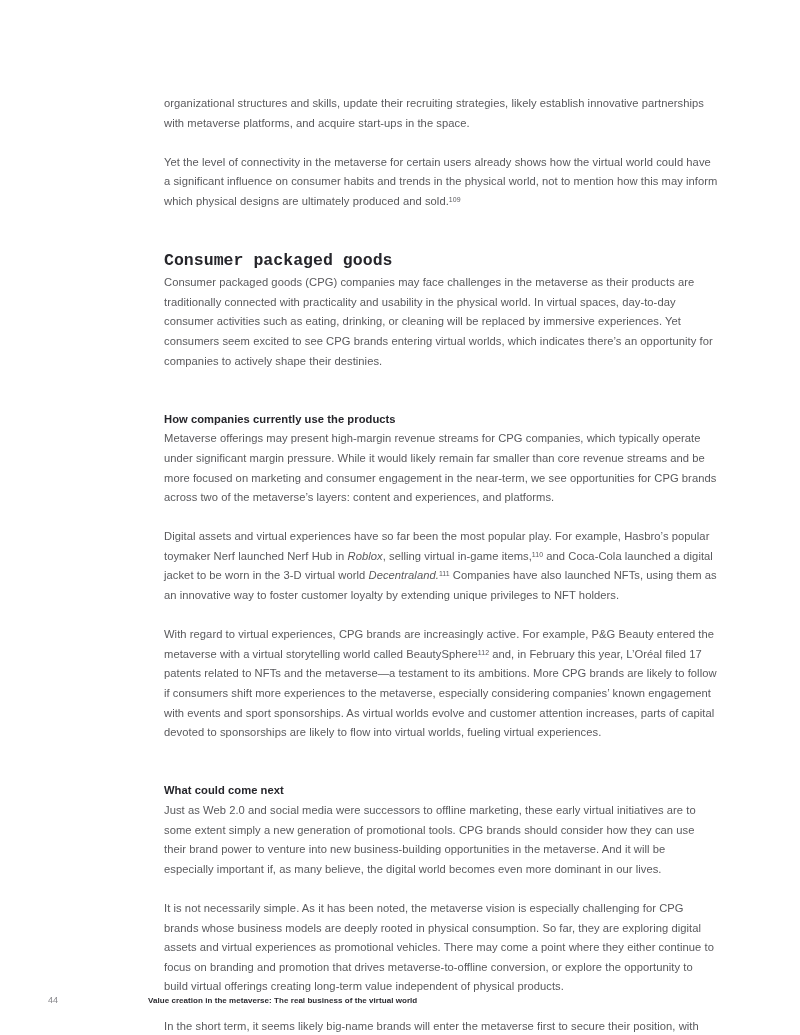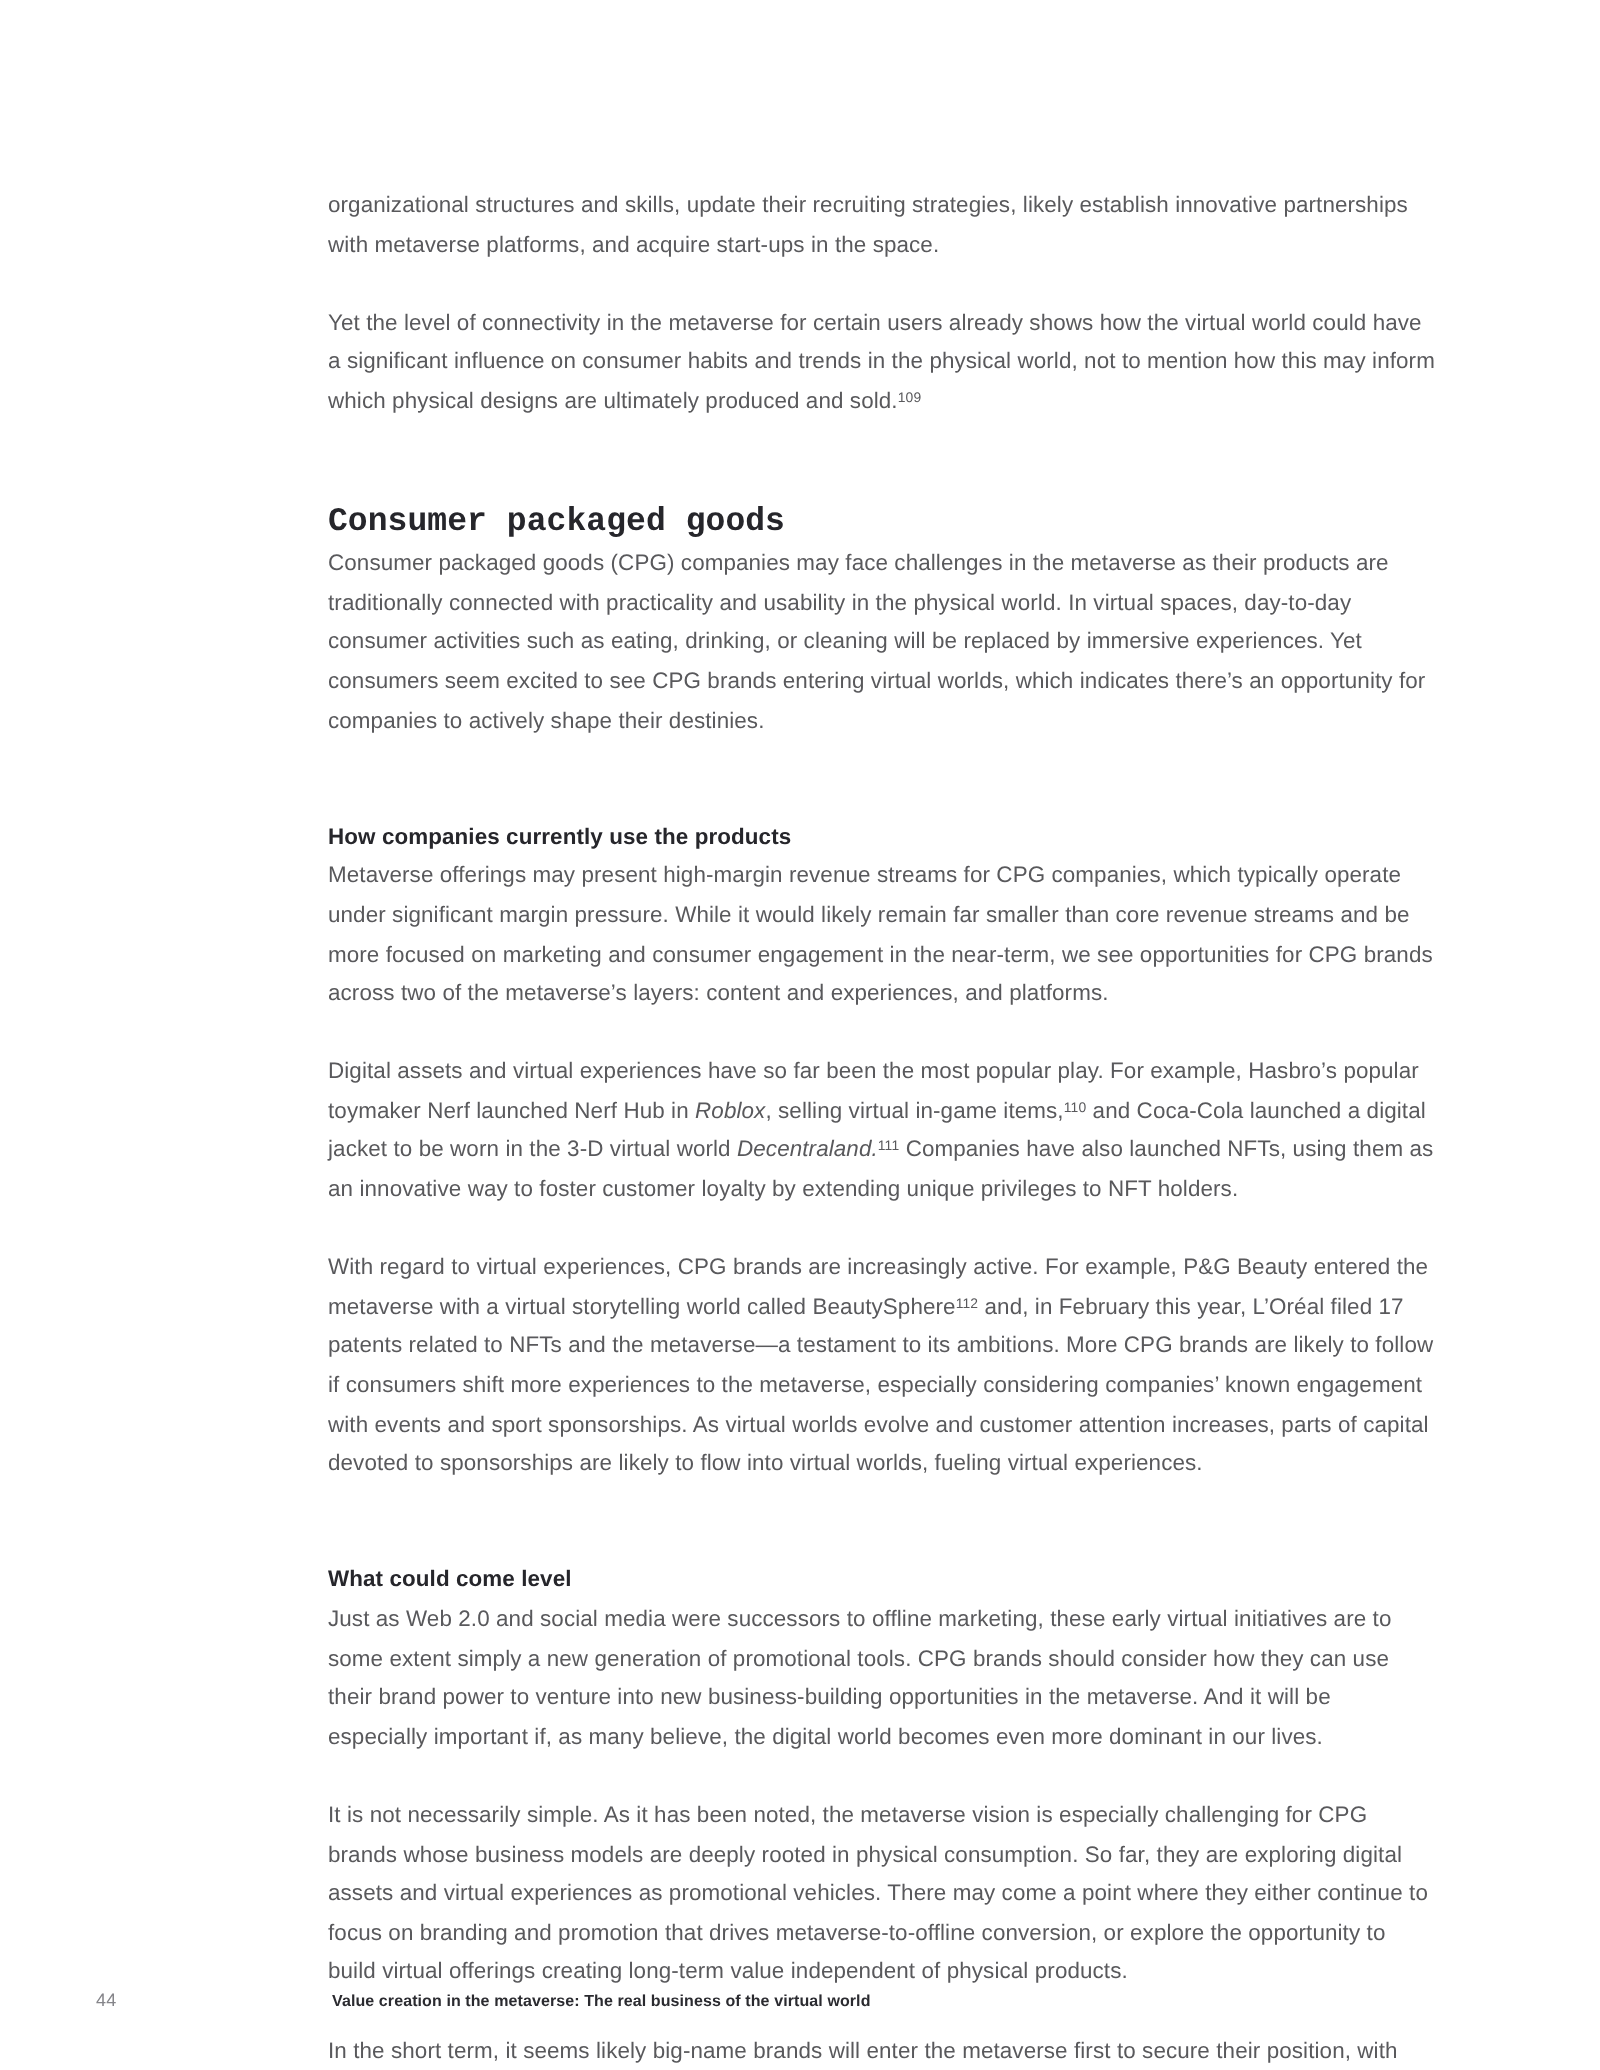--- a/index.html
+++ b/index.html
@@ -82,21 +82,21 @@
     position: absolute;
     left: 48px;
     top: 0;
     font-size: 9px;
     line-height: 12px;
     color: #85858a;
     letter-spacing: 0.01em;
   }
   .footer-title {
     position: absolute;
-    left: 166px;
+    left: 148px;
     top: 0.5px;
     font-size: 8px;
     line-height: 12px;
     font-weight: 700;
     color: #2b2b30;
     letter-spacing: 0.006em;
   }
 </style>
 </head>
 <body>
@@ -120,21 +120,21 @@
     <h3 class="sub-heading">How companies currently use the products</h3>
 
     <p class="body-text"><span>Metaverse offerings may present high-margin revenue streams for CPG companies, which typically operate under significant margin pressure. While it would likely remain far smaller than core revenue streams and be more focused on marketing and consumer engagement in the near-term, we see opportunities for CPG brands across two of the metaverse’s layers: content and experiences, and platforms.</span></p>
 
     <p class="body-text"><span>Digital assets and virtual experiences have so far been the most popular play. For example, Hasbro’s popular toymaker Nerf launched Nerf Hub in </span><em>Roblox</em><span>, selling virtual in-game items,</span><sup>110</sup><span> and Coca-Cola launched a digital jacket to be worn in the 3-D virtual world </span><em>Decentraland.</em><sup>111</sup><span> Companies have also launched NFTs, using them as an innovative way to foster customer loyalty by extending unique privileges to NFT holders.</span></p>
 
     <p class="body-text"><span>With regard to virtual experiences, CPG brands are increasingly active. For example, P&amp;G Beauty entered the metaverse with a virtual storytelling world called BeautySphere</span><sup>112</sup><span> and, in February this year, L’Oréal filed 17 patents related to NFTs and the metaverse—a testament to its ambitions. More CPG brands are likely to follow if consumers shift more experiences to the metaverse, especially considering companies’ known engagement with events and sport sponsorships. As virtual worlds evolve and customer attention increases, parts of capital devoted to sponsorships are likely to flow into virtual worlds, fueling virtual experiences.</span></p>
 
     <div class="spacer-sub"></div>
 
-    <h3 class="sub-heading">What could come level</h3>
+    <h3 class="sub-heading">What could come next</h3>
 
     <p class="body-text"><span>Just as Web 2.0 and social media were successors to offline marketing, these early virtual initiatives are to some extent simply a new generation of promotional tools. CPG brands should consider how they can use their brand power to venture into new business-building opportunities in the metaverse. And it will be especially important if, as many believe, the digital world becomes even more dominant in our lives.</span></p>
 
     <p class="body-text"><span>It is not necessarily simple. As it has been noted, the metaverse vision is especially challenging for CPG brands whose business models are deeply rooted in physical consumption. So far, they are exploring digital assets and virtual experiences as promotional vehicles. There may come a point where they either continue to focus on branding and promotion that drives metaverse-to-offline conversion, or explore the opportunity to build virtual offerings creating long-term value independent of physical products.</span></p>
 
     <p class="body-text"><span>In the short term, it seems likely big-name brands will enter the metaverse first to secure their position, with others following as the commercial use case is proved over time. In deciding when to enter, CPG companies should carefully weigh potential first-mover advantages (including short-term promotion and</span></p>
 
   </div>
 
   <div class="footer">

